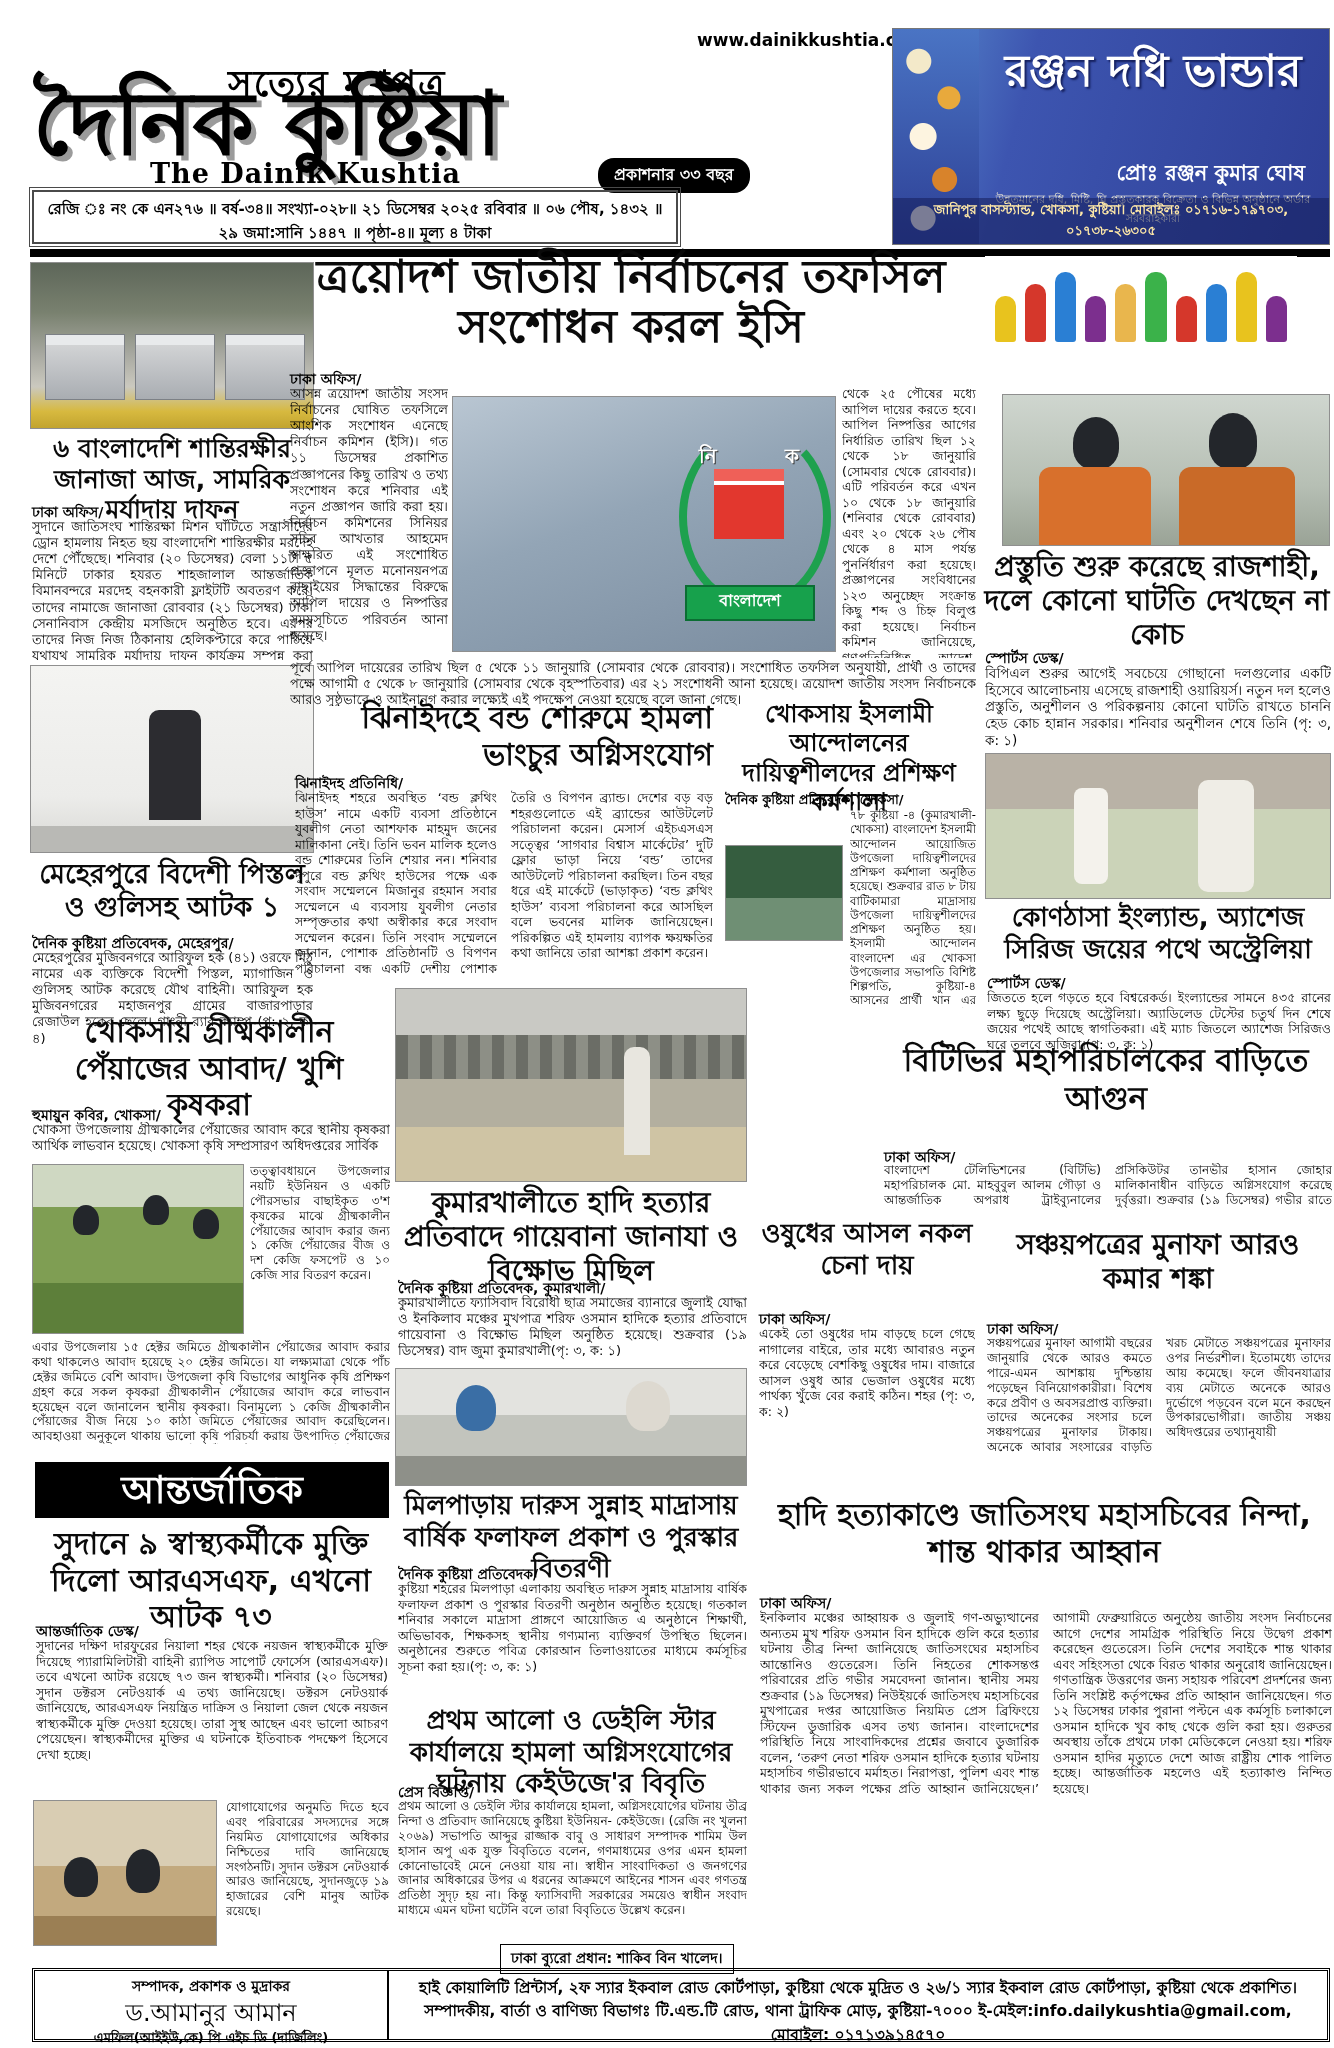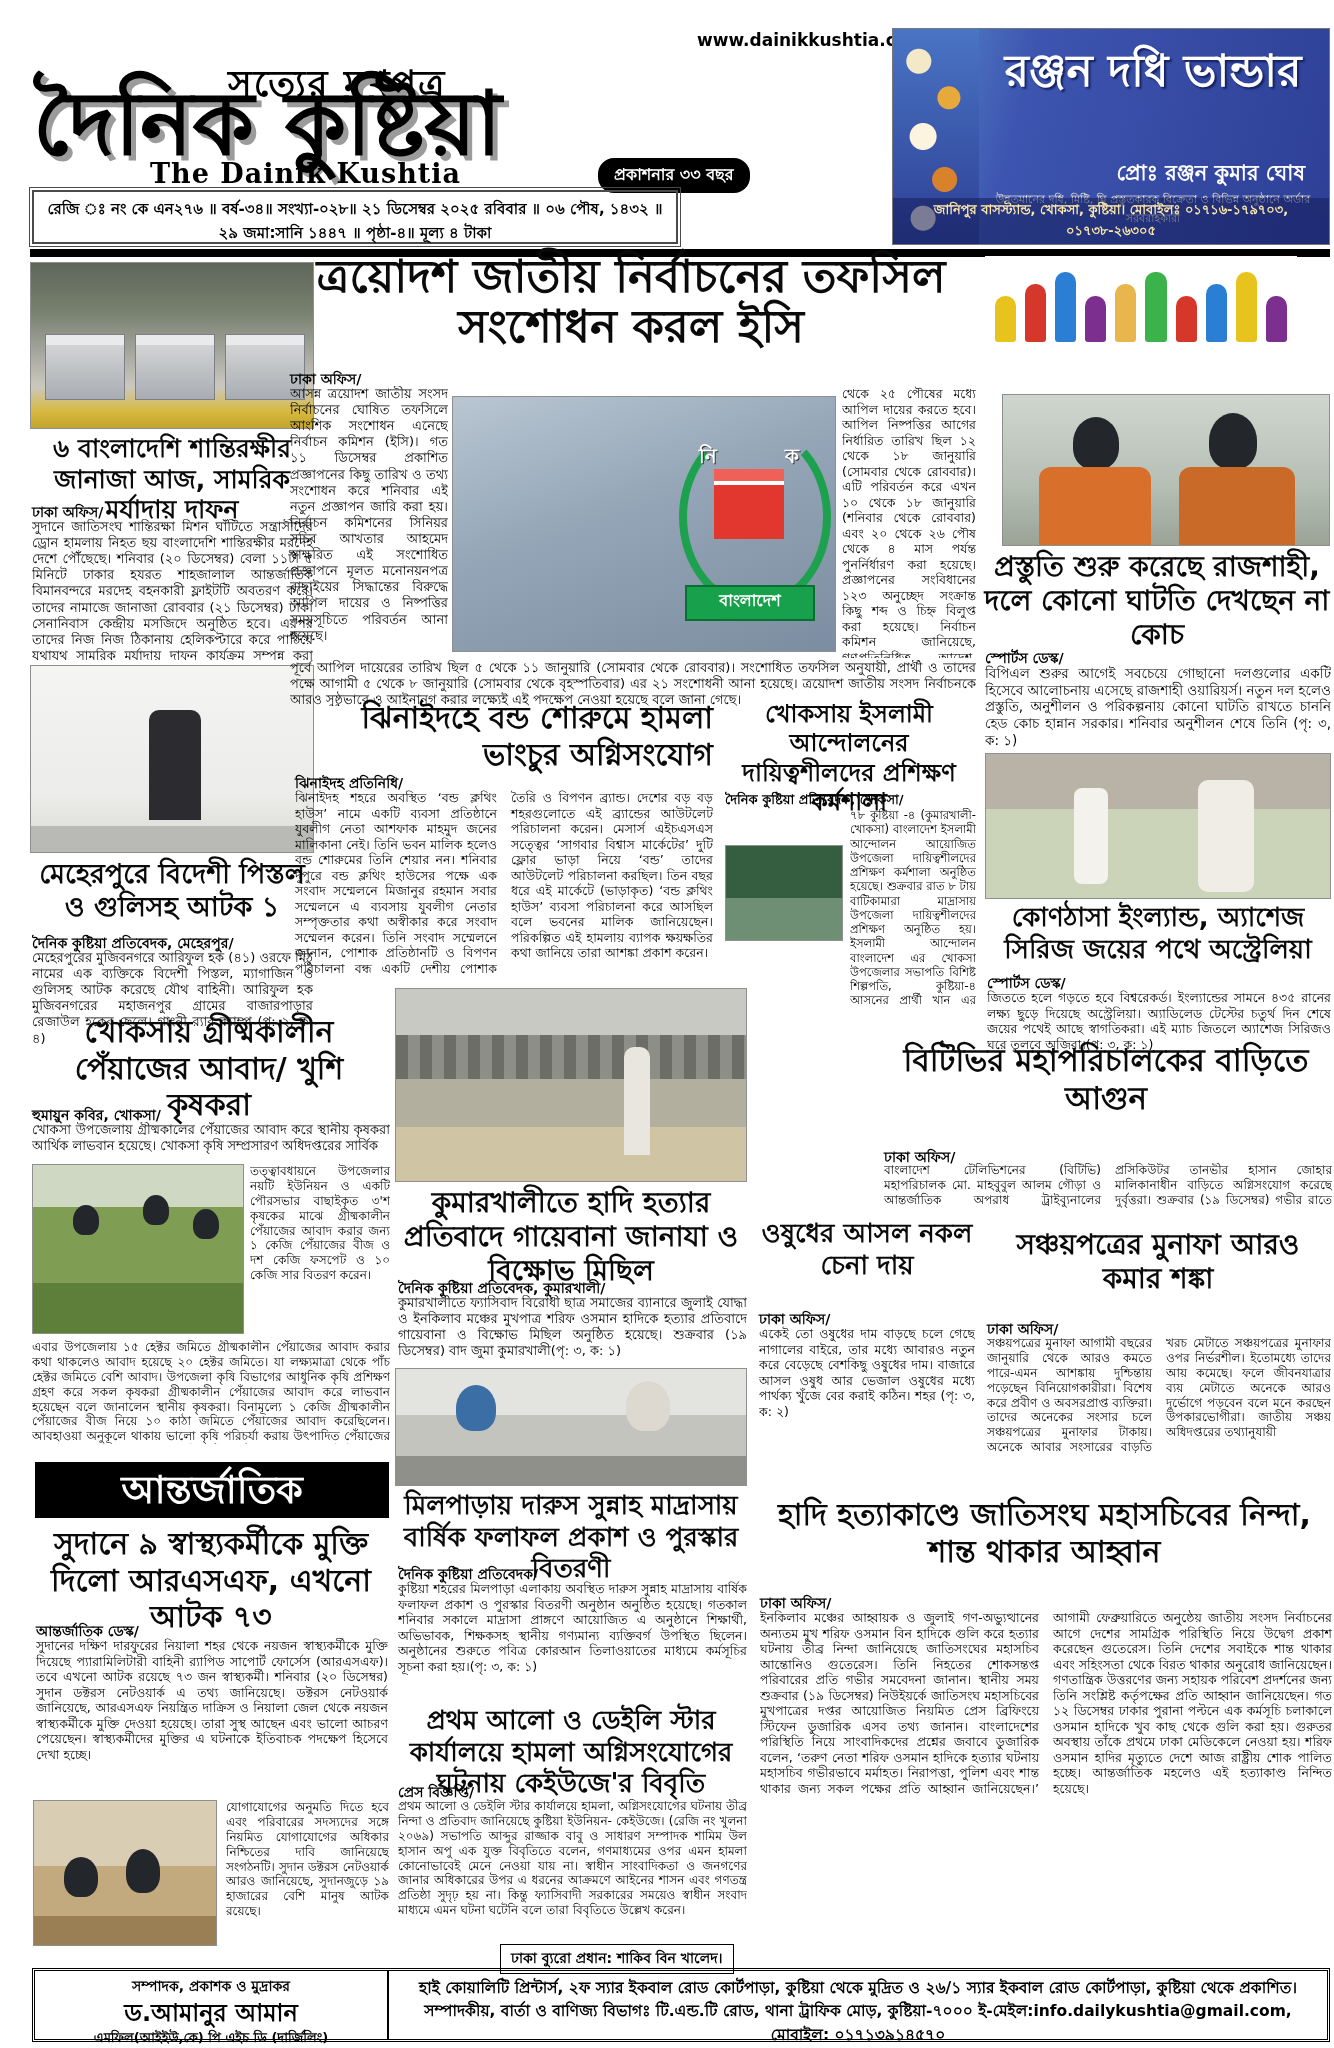--- a/index.html
+++ b/index.html
@@ -63,21 +63,21 @@
   .ballot{position:absolute;left:41px;top:62px;width:70px;height:58px;background:#e2372e;
           border-top:12px solid #ef6058;box-shadow:inset 0 4px 0 #fff;}
   .ribbon{position:absolute;left:12px;bottom:18px;width:126px;height:32px;background:#17a14c;
           border:2px solid #0b6e33;color:#fff;font-weight:700;font-size:16px;line-height:28px;text-align:center;}
   .logo-letter{position:absolute;top:34px;color:#fff;font-weight:900;font-size:20px;text-shadow:1px 1px 0 #333;}
   .cols2{column-count:2;column-gap:14px;}
   .footer-box{border:3px double #000;display:flex;}
   .footer-left{width:352px;border-right:2px solid #000;text-align:center;padding-top:4px;}
   .footer-right{flex:1;text-align:center;padding:6px 10px 0 10px;}
   .fl1{font-size:14px;font-weight:700;}
-  .fl2{font-size:24px;font-weight:700;line-height:1.2;}
+  .fl2{font-size:24px;font-weight:400;line-height:1.2;}
   .fl3{font-size:13px;font-weight:700;}
   .fr1{font-size:15.5px;font-weight:700;line-height:1.5;}
   .bureau{font-size:14px;font-weight:700;text-align:center;border:1px solid #000;padding:2px 10px;}
 </style>
 </head>
 <body>
 
 <div class="page">
 
   <div class="abs www" style="left:697px;top:30px;width:195px;text-align:center;">www.dainikkushtia.com</div>

